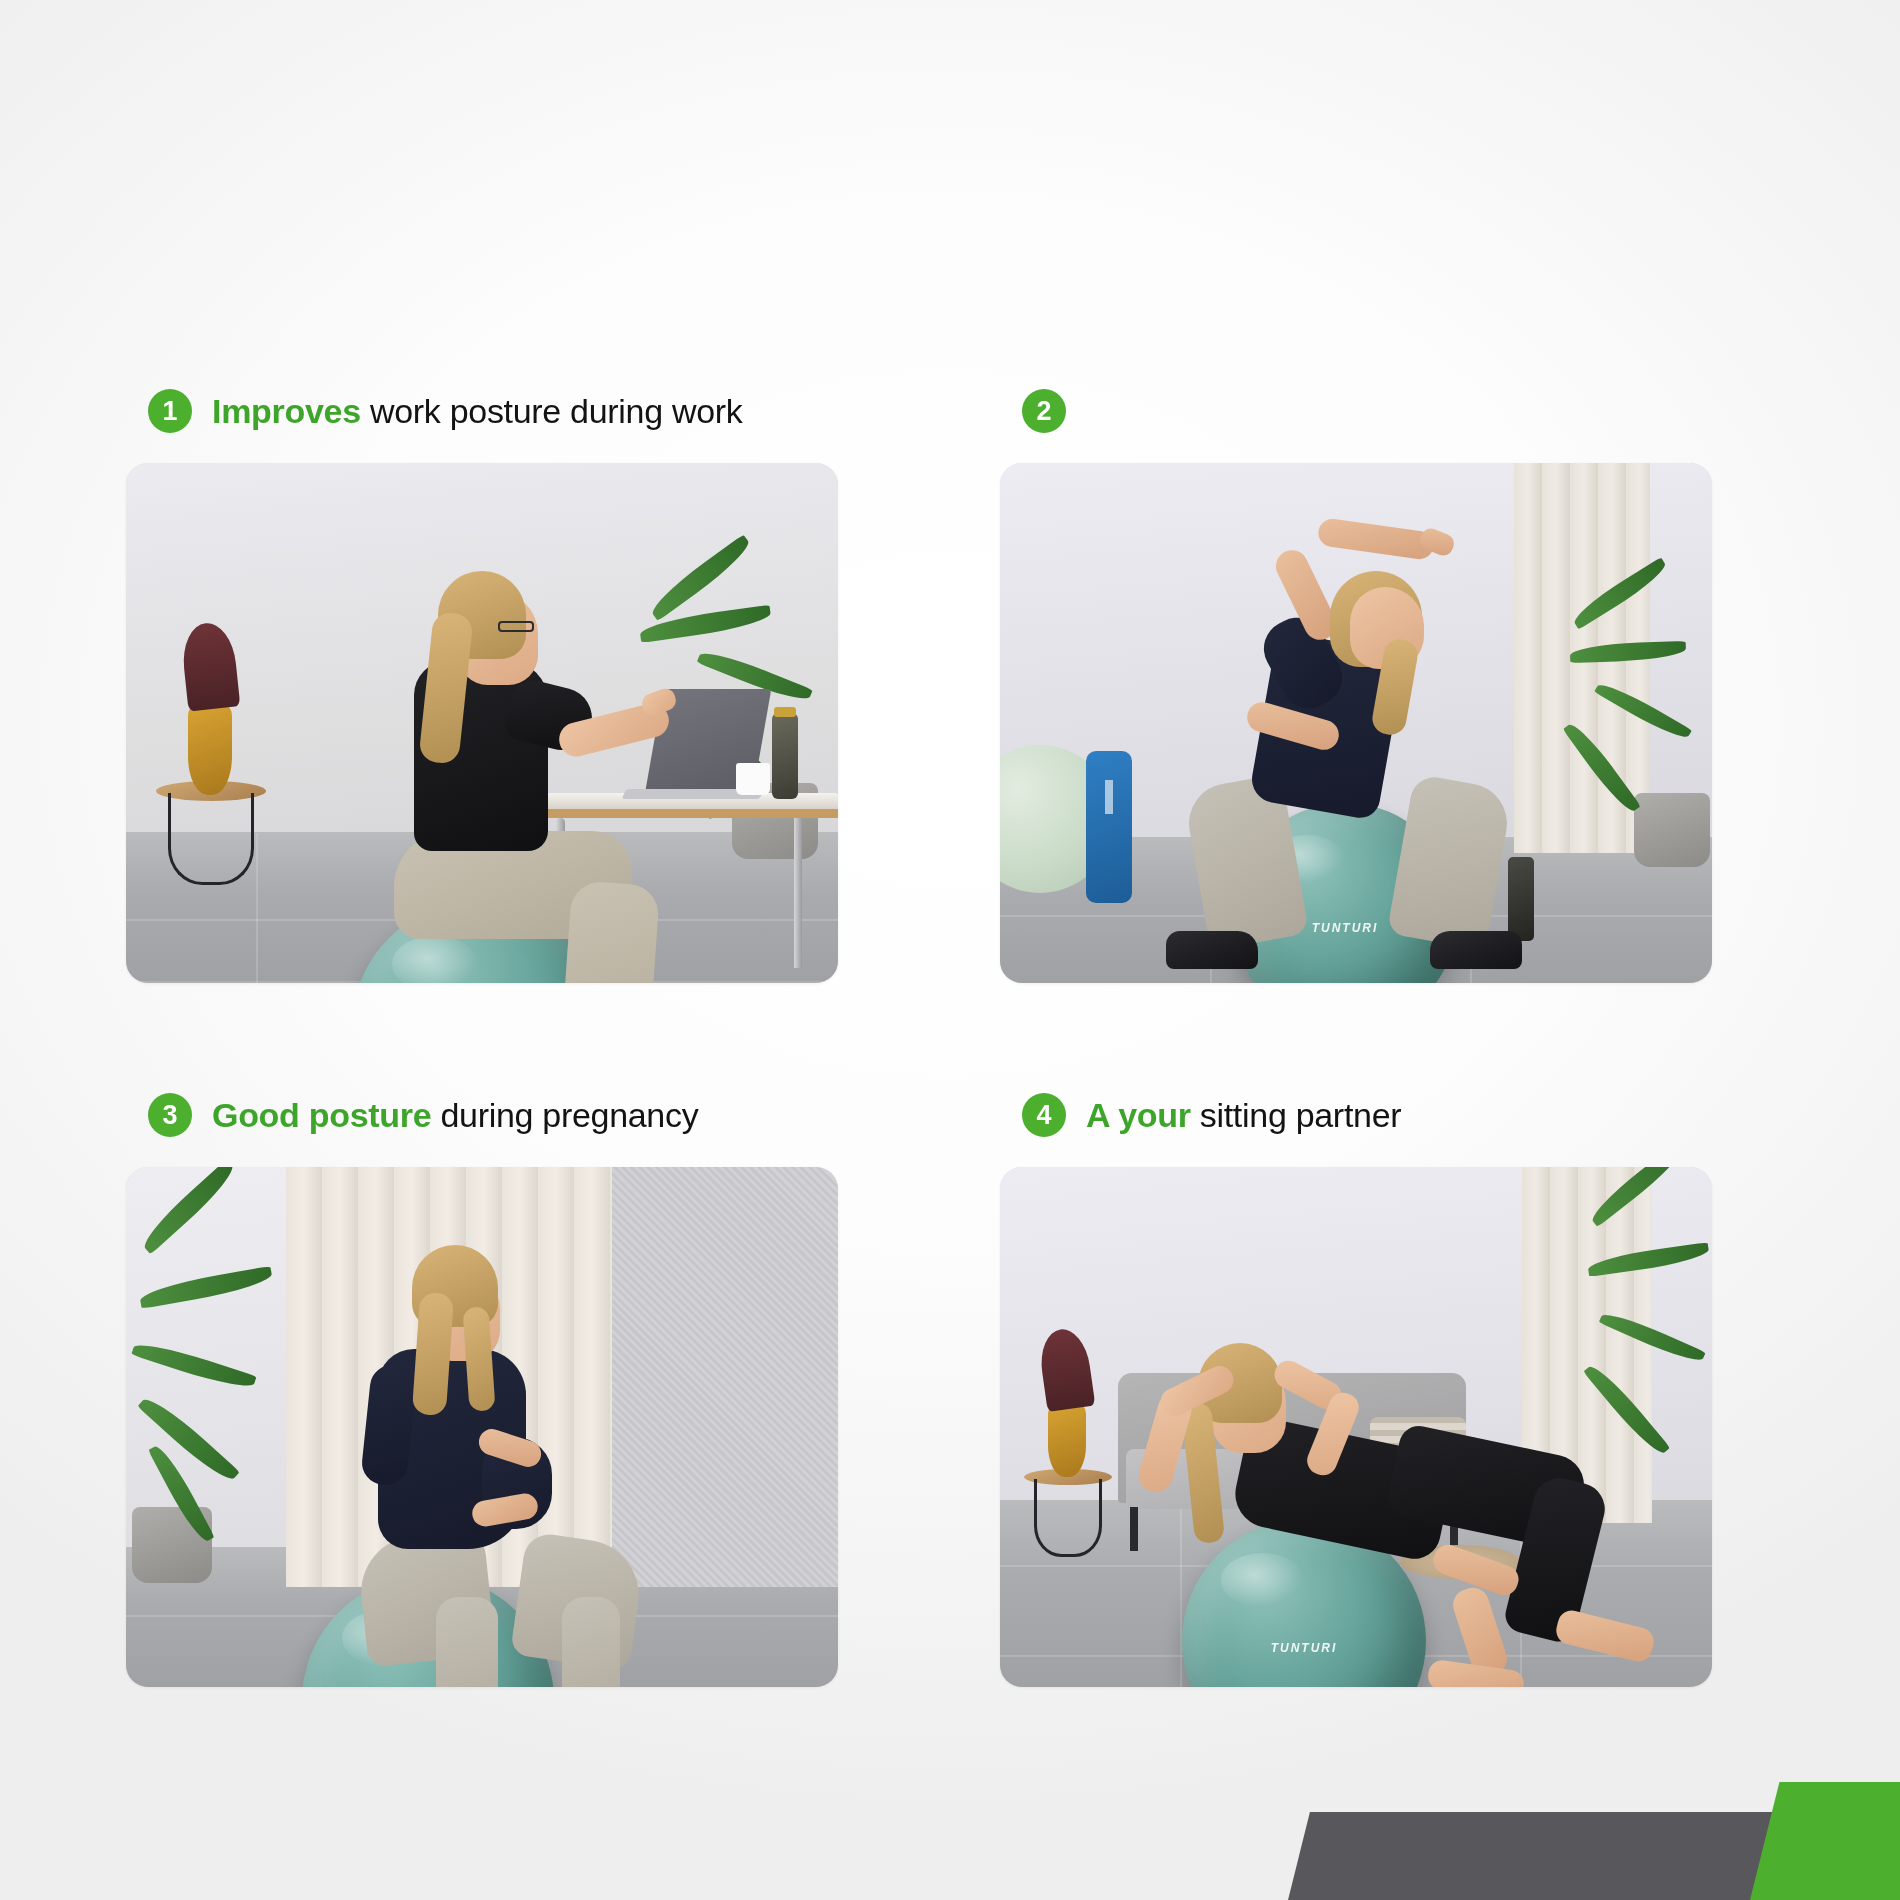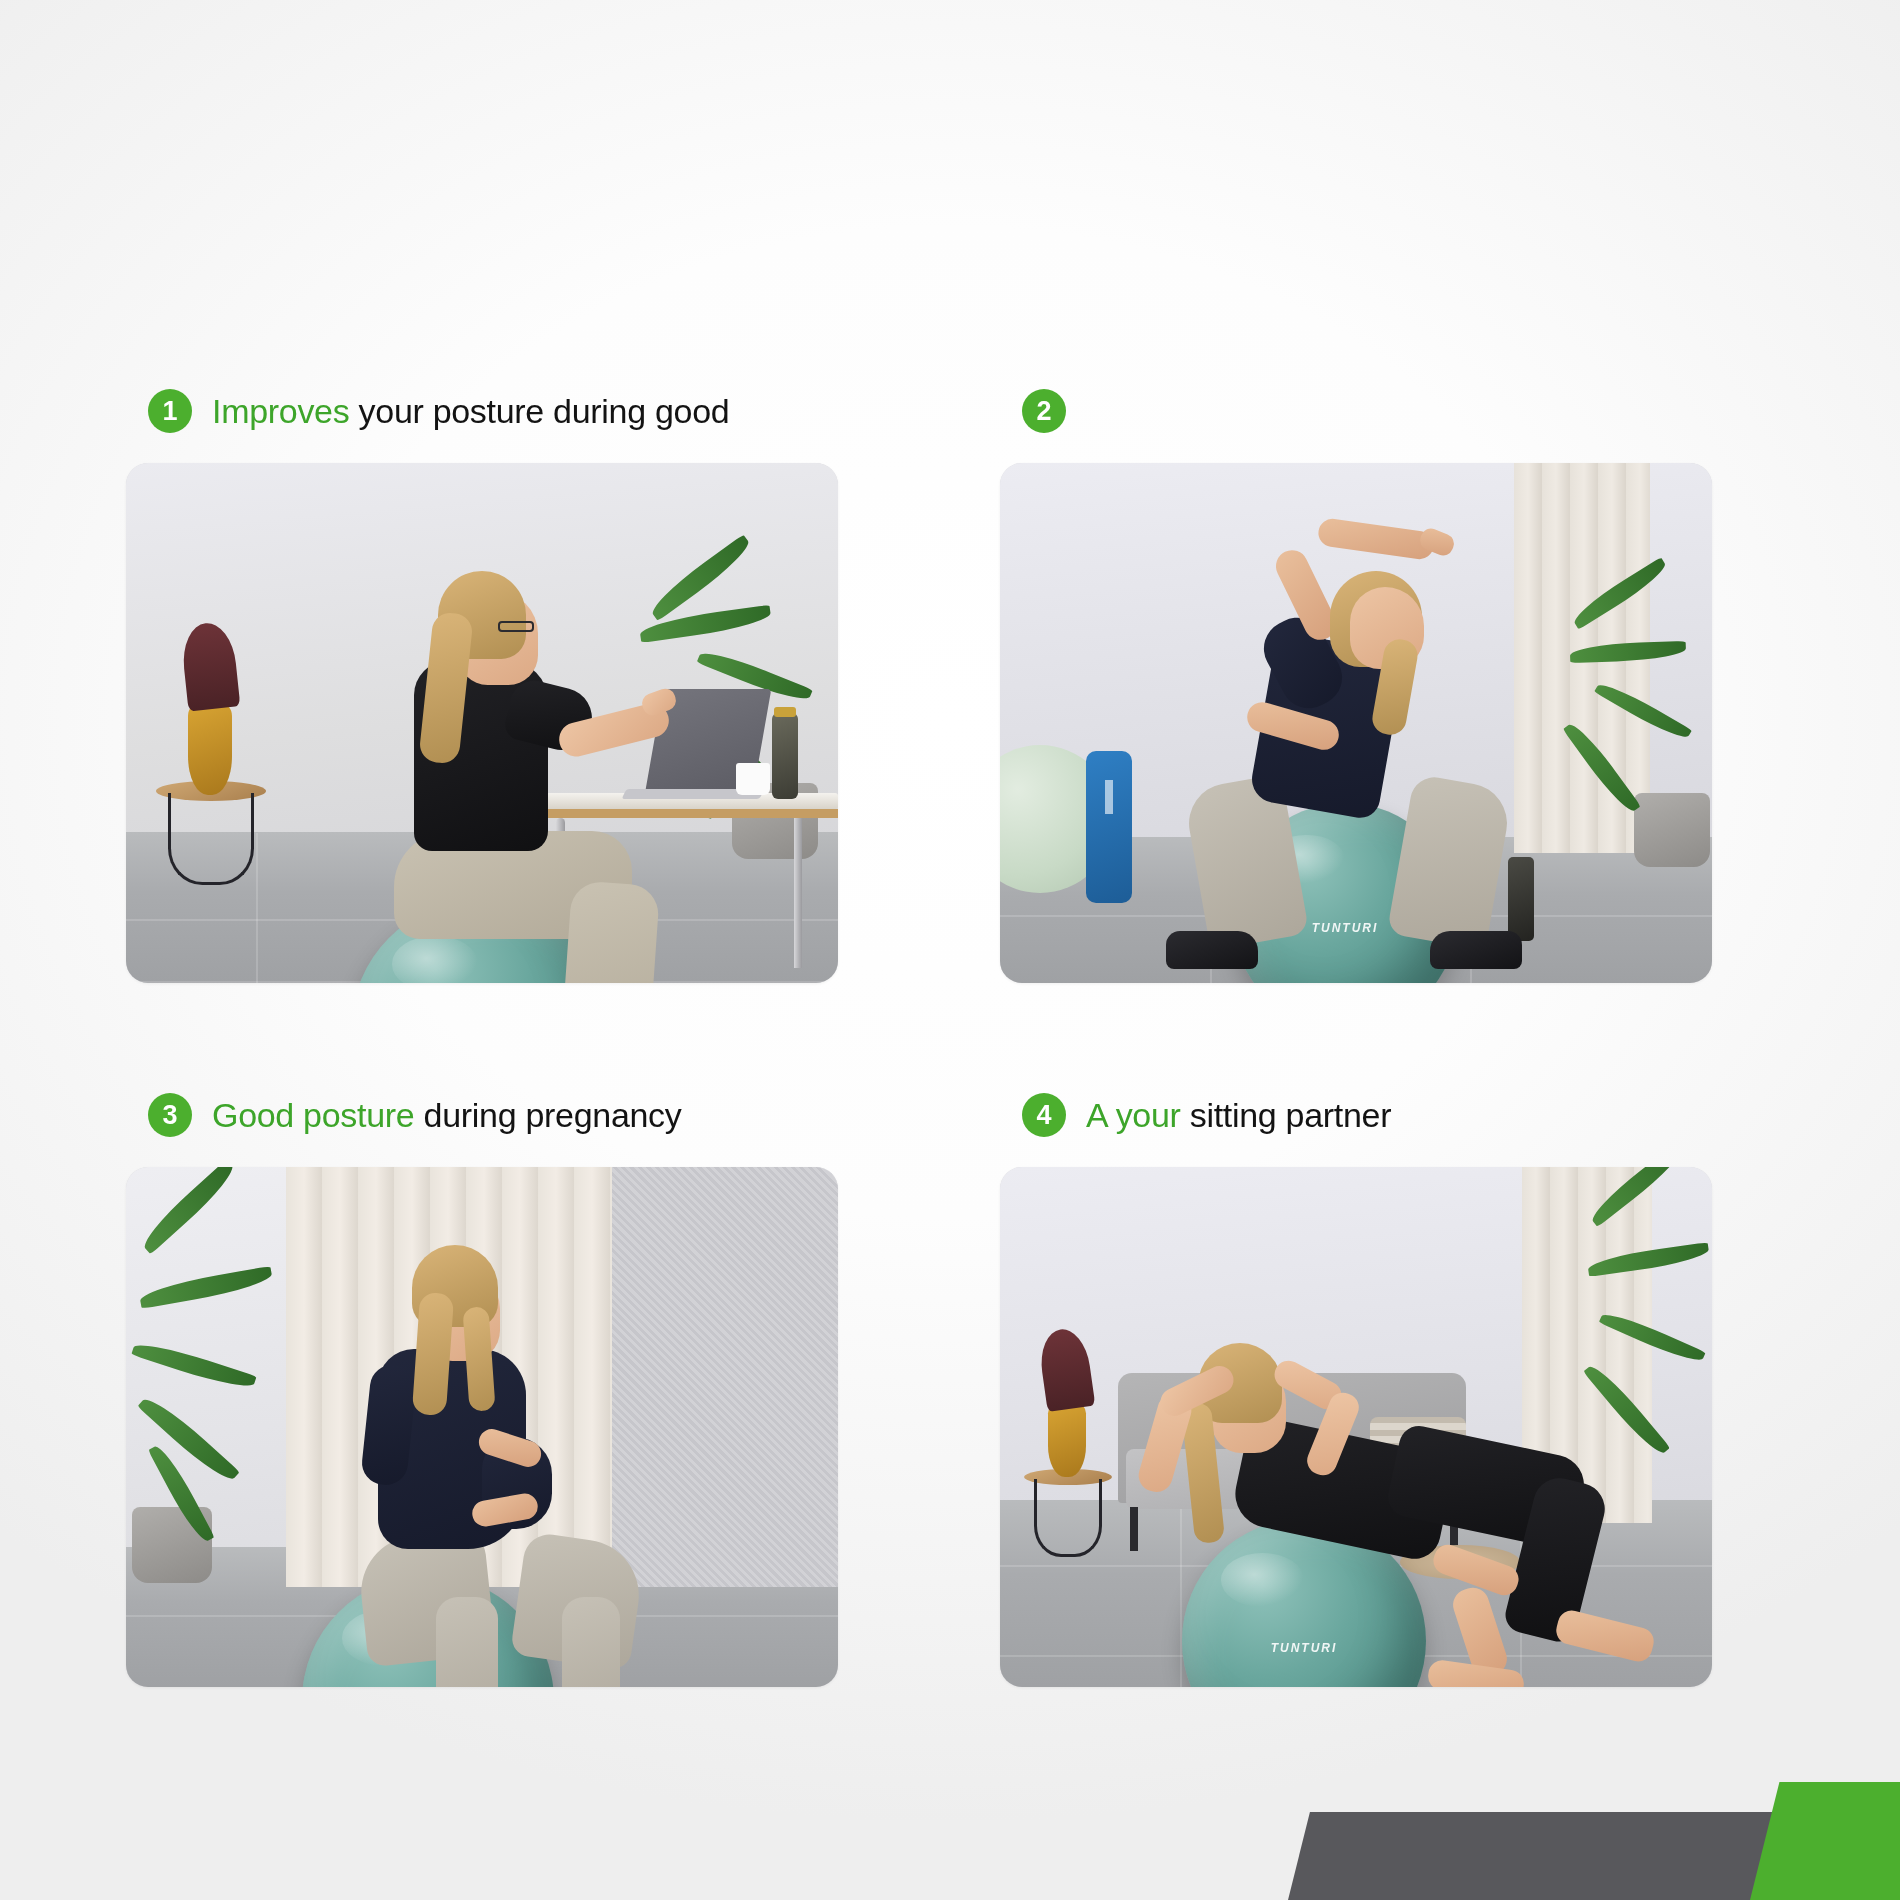--- a/index.html
+++ b/index.html
@@ -37,21 +37,21 @@
   
   .caption { display:flex; align-items:center; gap:20px; height:72px; padding-left:22px; }
   .badge {
     width:44px; height:44px; flex:none; border-radius:50%;
     background:#4caf2e; color:#ffffff;
     font-size:27px; font-weight:bold;
     display:flex; align-items:center; justify-content:center;
     line-height:1;
   }
   .cap-text { font-size:34px; color:#131313; letter-spacing:-0.3px; white-space:nowrap; }
-  .cap-text .hi { color:#3da52a; font-weight:normal; }
+  .cap-text .hi { color:#3da52a; font-weight:bold; }
 
   
   .photo {
     width:712px; height:520px; border-radius:22px; overflow:hidden;
     position:relative; background:#d9d9de; margin-top:16px;
     box-shadow:0 1px 3px rgba(0,0,0,.06);
   }
   .sc { position:absolute; inset:0; }
 
   
@@ -121,21 +121,21 @@
 <body>
 
 <div class="headline">
 </div>
 
 <div class="grid">
 
   <div class="cell">
     <div class="caption">
       <div class="badge">1</div>
-      <div class="cap-text"><span class="hi">Improves</span><span> your posture during good</span></div>
+      <div class="cap-text"><span class="hi">Improves</span><span> work posture during work</span></div>
     </div>
     <div class="photo">
       <div class="sc">
         <div class="wall" style="height:73%;background:linear-gradient(175deg,#ebebf0,#dededf 65%,#d7d7da)"></div>
         <div class="floor" style="height:29%"></div>
         <div class="tile" style="left:0;bottom:0;width:712px;height:2px"></div>
         <div class="tile" style="left:130px;bottom:0;width:2px;height:150px"></div>
         <div class="tile" style="left:390px;bottom:0;width:2px;height:150px"></div>
         <div class="tile" style="left:0;bottom:62px;width:712px;height:2px"></div>
 

